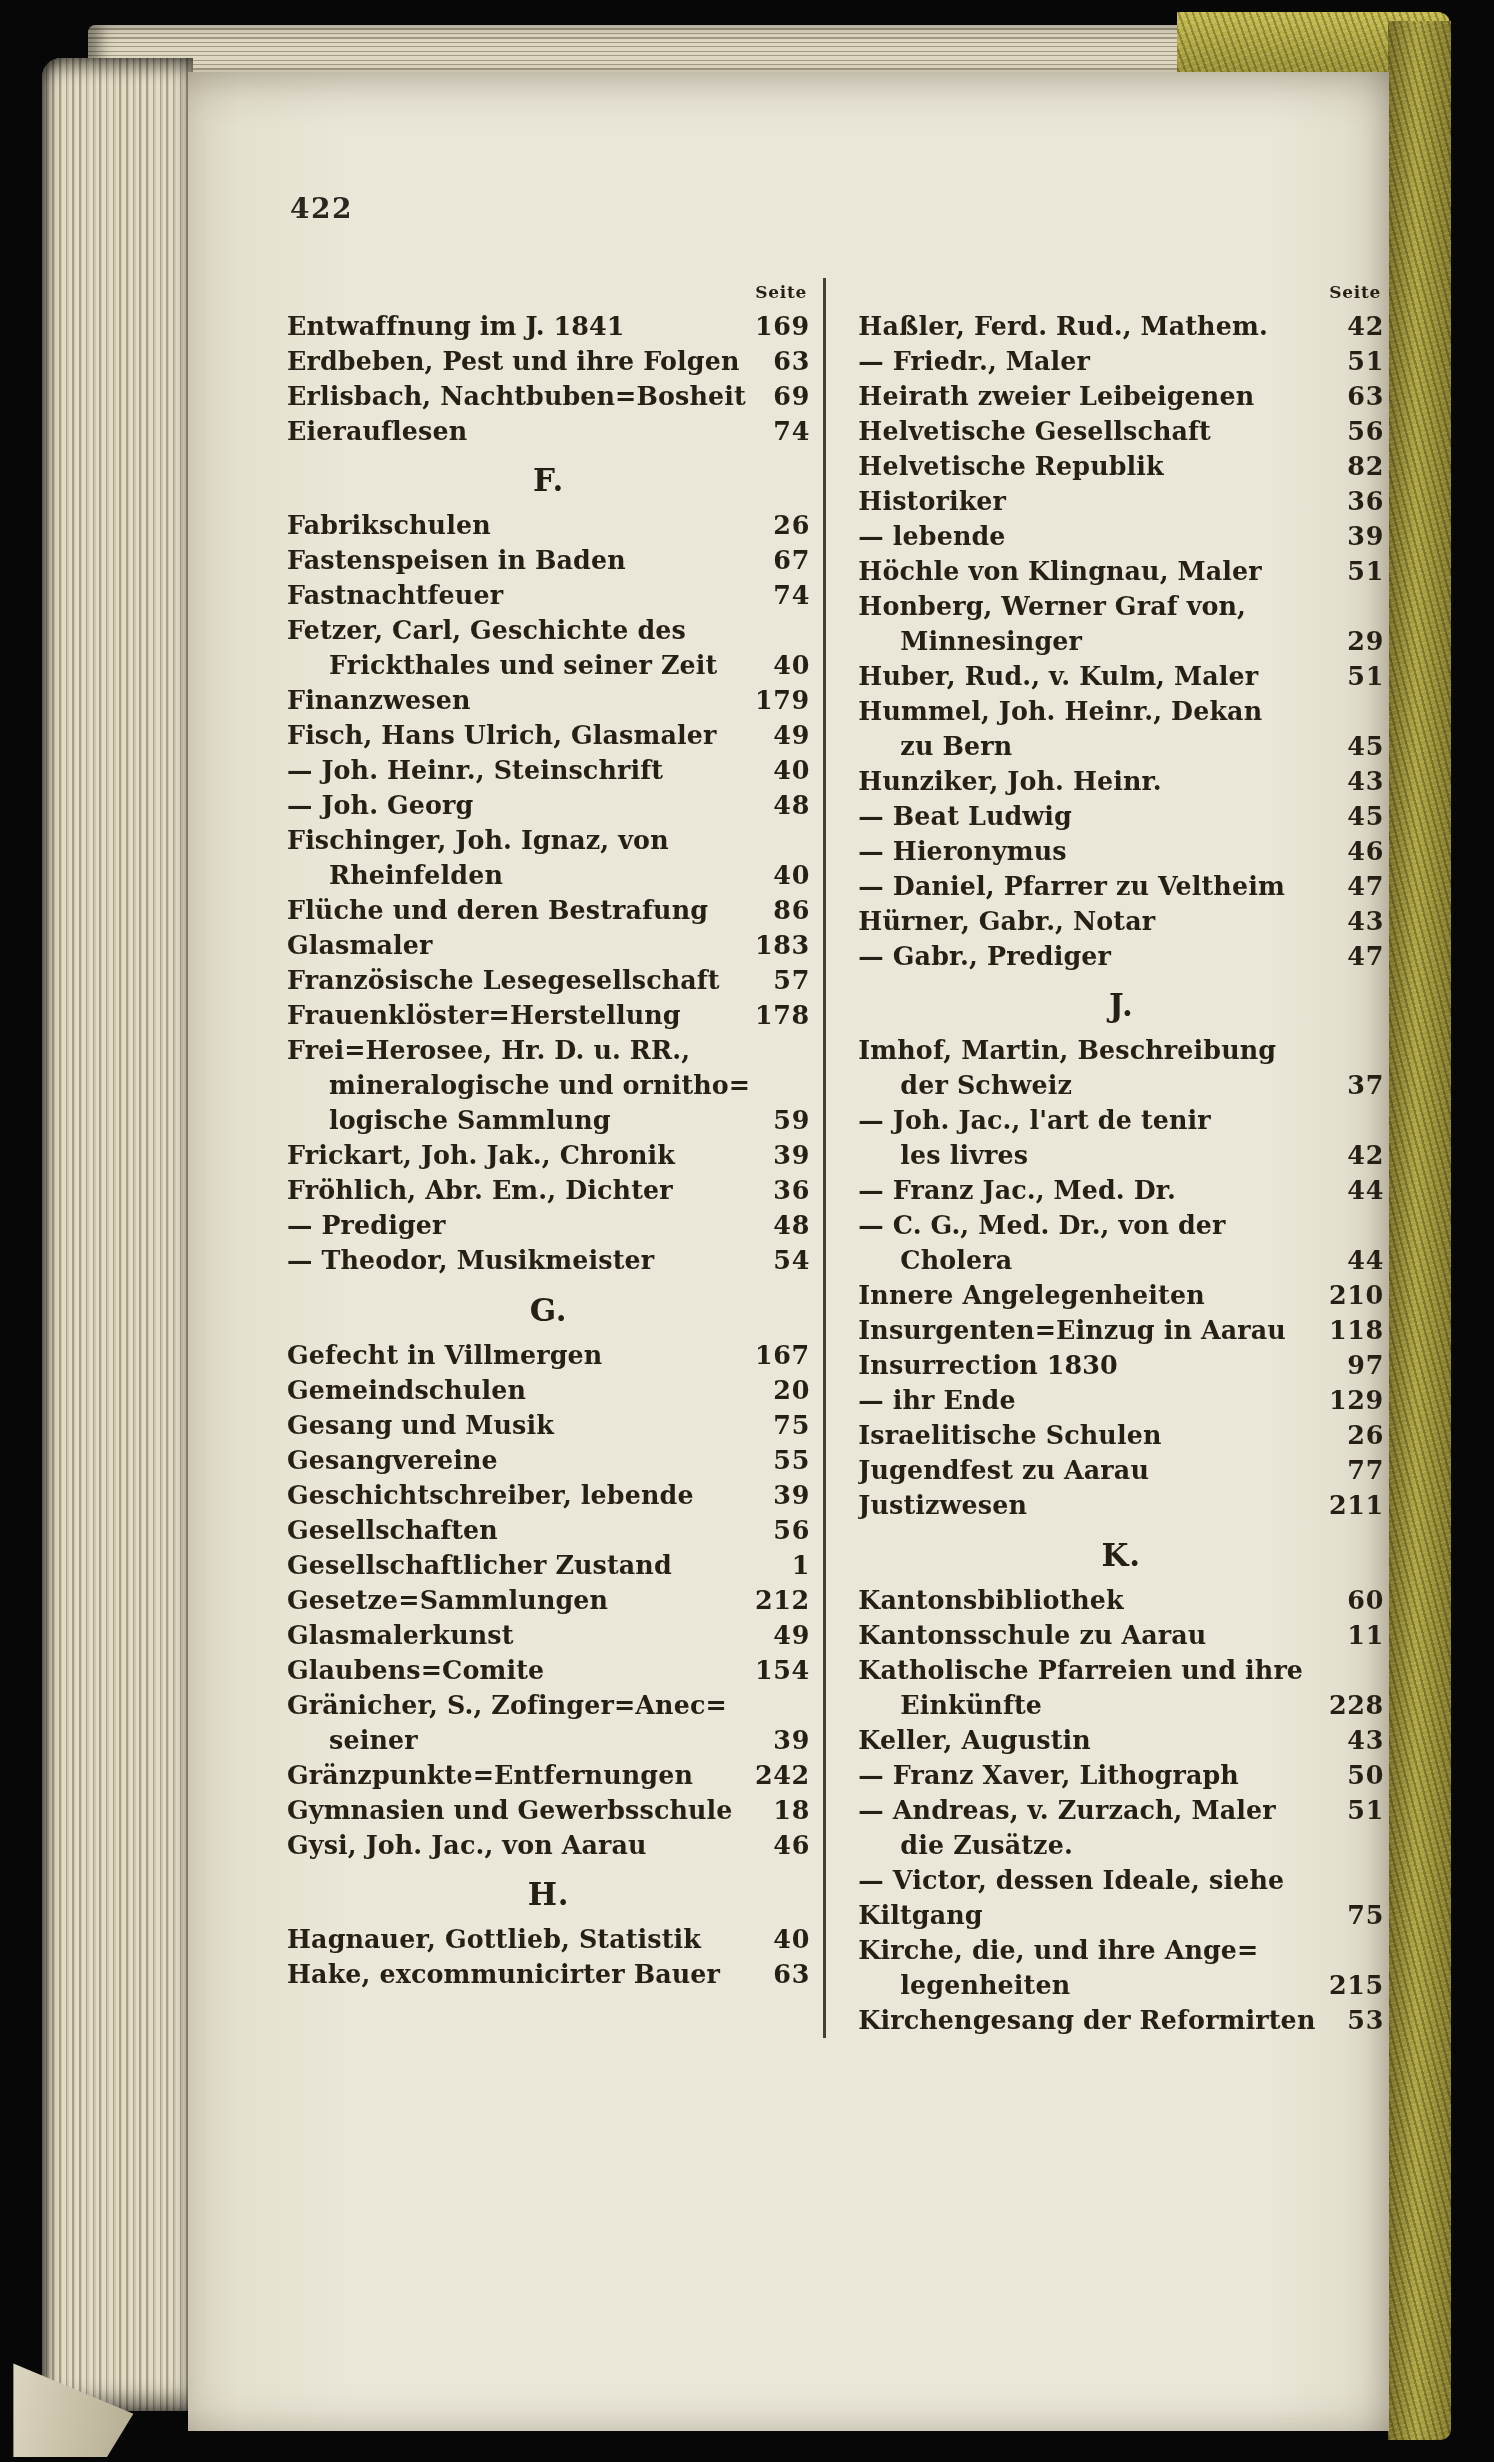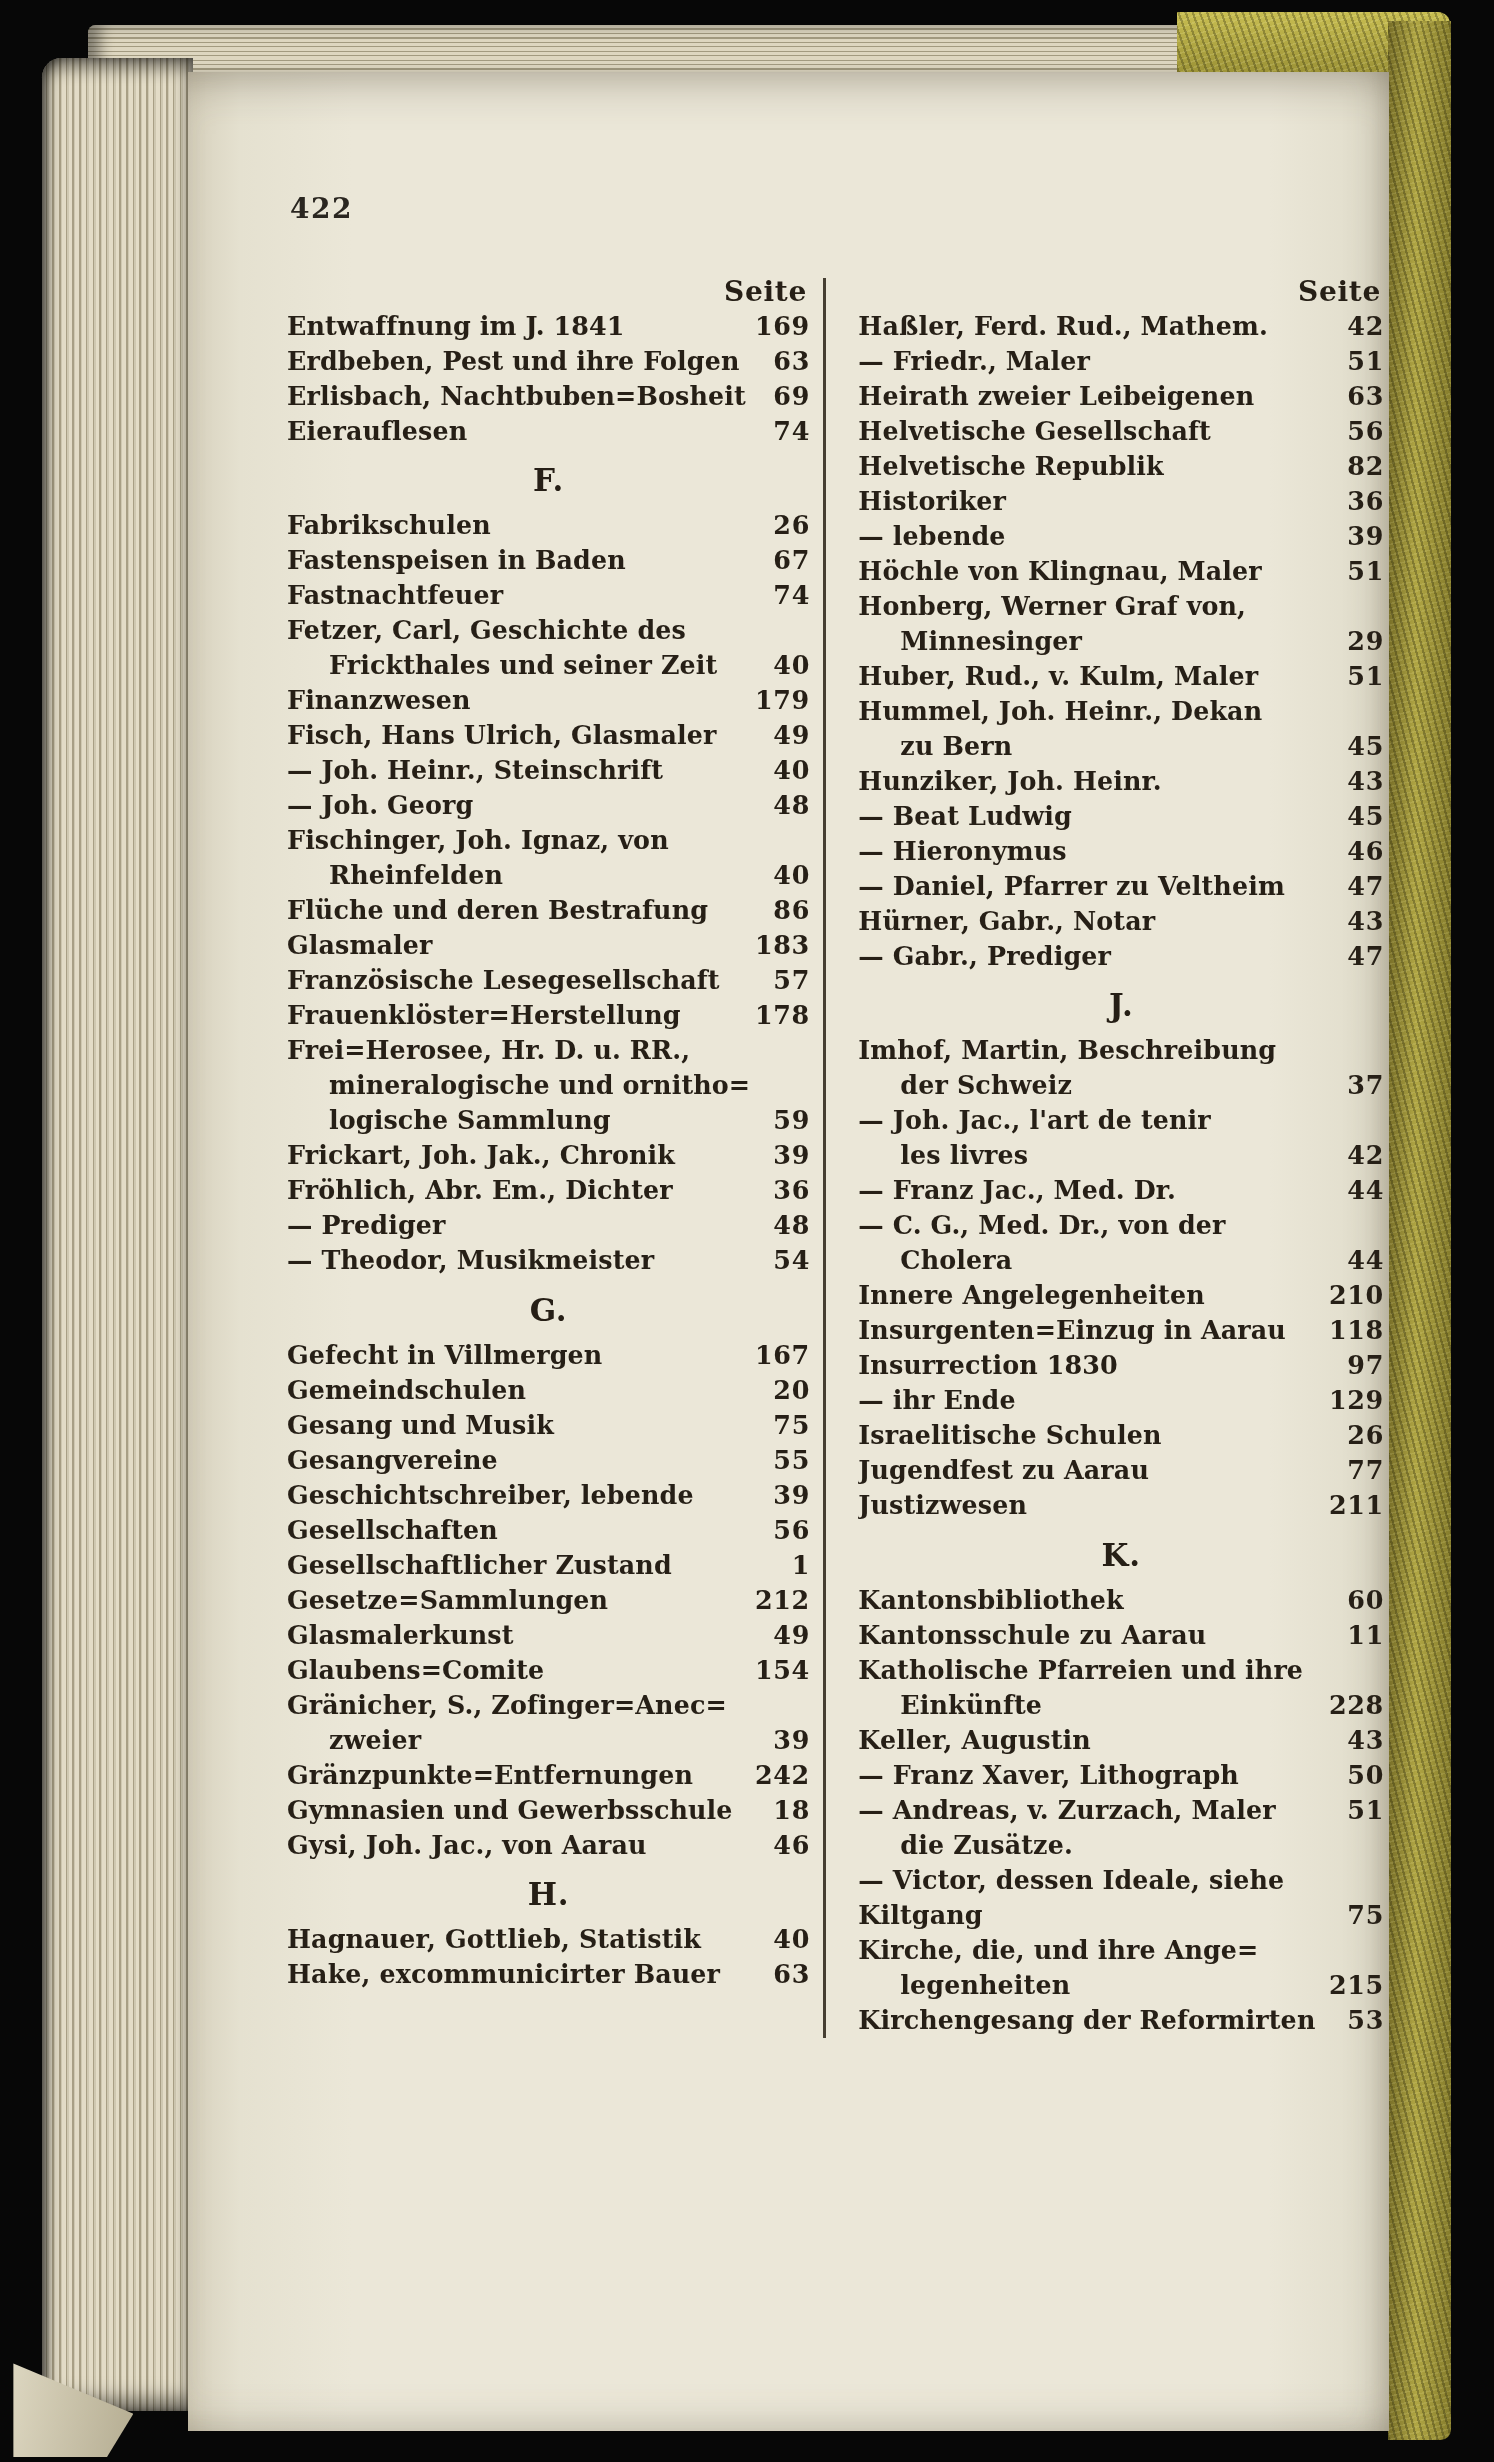--- a/index.html
+++ b/index.html
@@ -74,21 +74,21 @@
   .index-block {
     position:absolute; left:99px; top:203px; width:1097px;
     color:#261f16;
   }
   .columns { display:flex; align-items:stretch; }
   .col { width:523px; }
   .col.col-right { width:auto; flex:1; padding-left:19.4px; }
   .col-divider { width:2.2px; background:#463f32; margin:3px 13.4px 0 13.4px; }
 
   .col-header {
-    text-align:right; font-size:28px; font-weight:bold;
+    text-align:right; font-size:17px; font-weight:bold;
     line-height:34px; padding-right:3px; letter-spacing:0.7px;
   }
 
   .entry-line { display:flex; align-items:baseline; font-size:25.4px; font-weight:bold; line-height:35px; white-space:nowrap; }
   .entry-line .entry-text { flex:1; overflow:hidden; letter-spacing:0.1px; }
   .entry-line.cont .entry-text { padding-left:42px; }
   .entry-line .entry-page { margin-left:10.5px; text-align:right; letter-spacing:0.7px; }
 
   .section-heading {
     text-align:center; font-size:31px; font-weight:bold;
@@ -252,21 +252,21 @@
                 <span class="entry-page">49</span>
               </div>
               <div class="entry-line">
                 <span class="entry-text">Glaubens=Comite</span>
                 <span class="entry-page">154</span>
               </div>
               <div class="entry-line">
                 <span class="entry-text">Gränicher, S., Zofinger=Anec=</span>
               </div>
               <div class="entry-line cont">
-                <span class="entry-text">zweier</span>
+                <span class="entry-text">seiner</span>
                 <span class="entry-page">39</span>
               </div>
               <div class="entry-line">
                 <span class="entry-text">Gränzpunkte=Entfernungen</span>
                 <span class="entry-page">242</span>
               </div>
               <div class="entry-line">
                 <span class="entry-text">Gymnasien und Gewerbsschule</span>
                 <span class="entry-page">18</span>
               </div>

